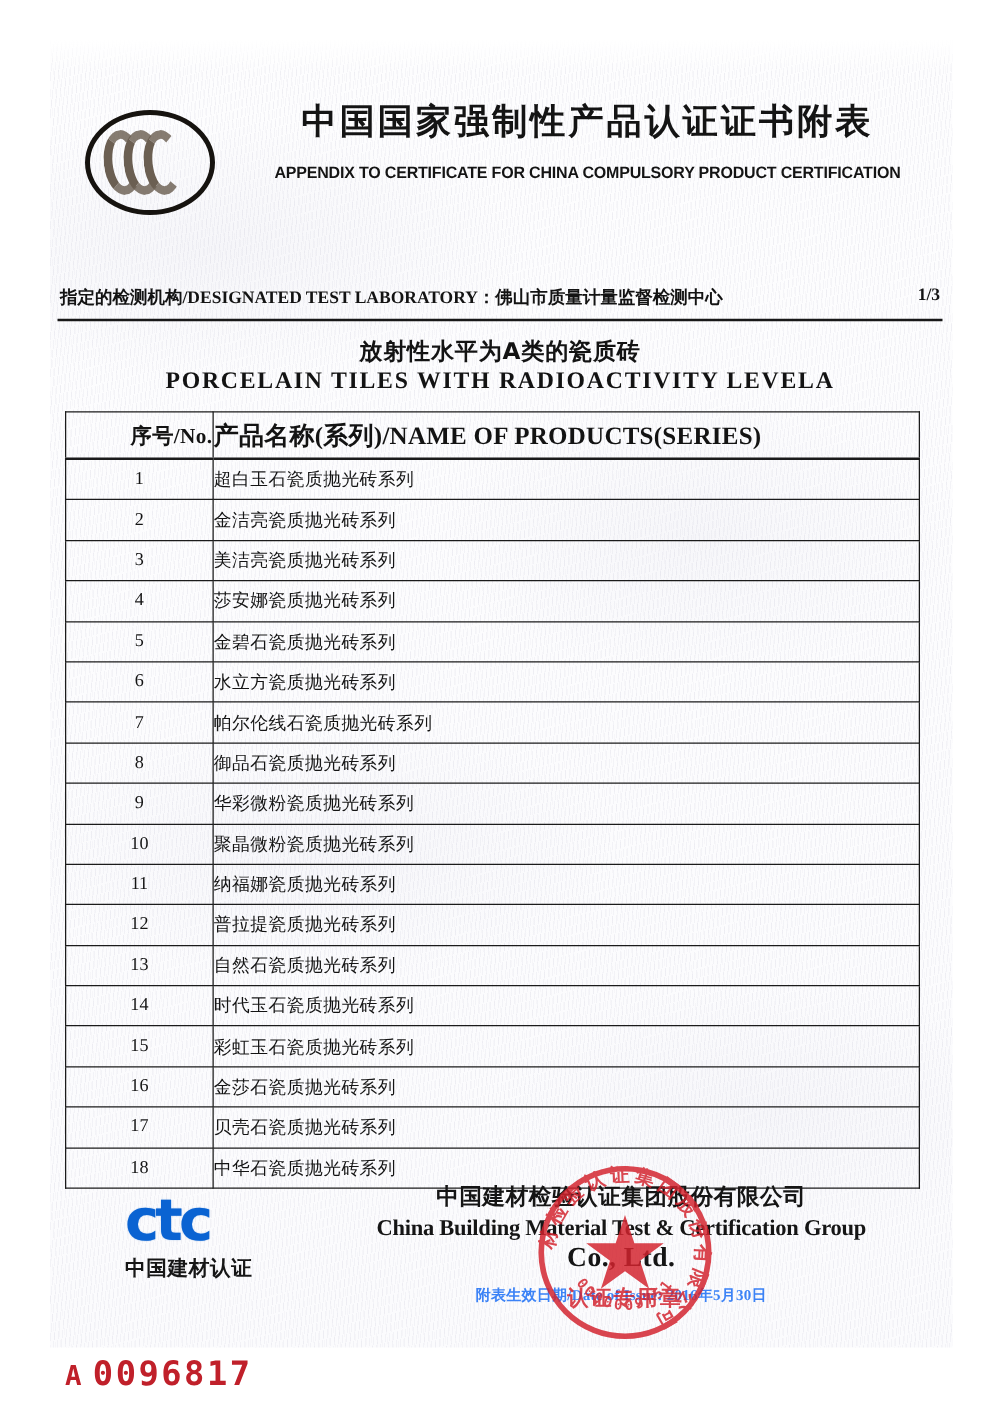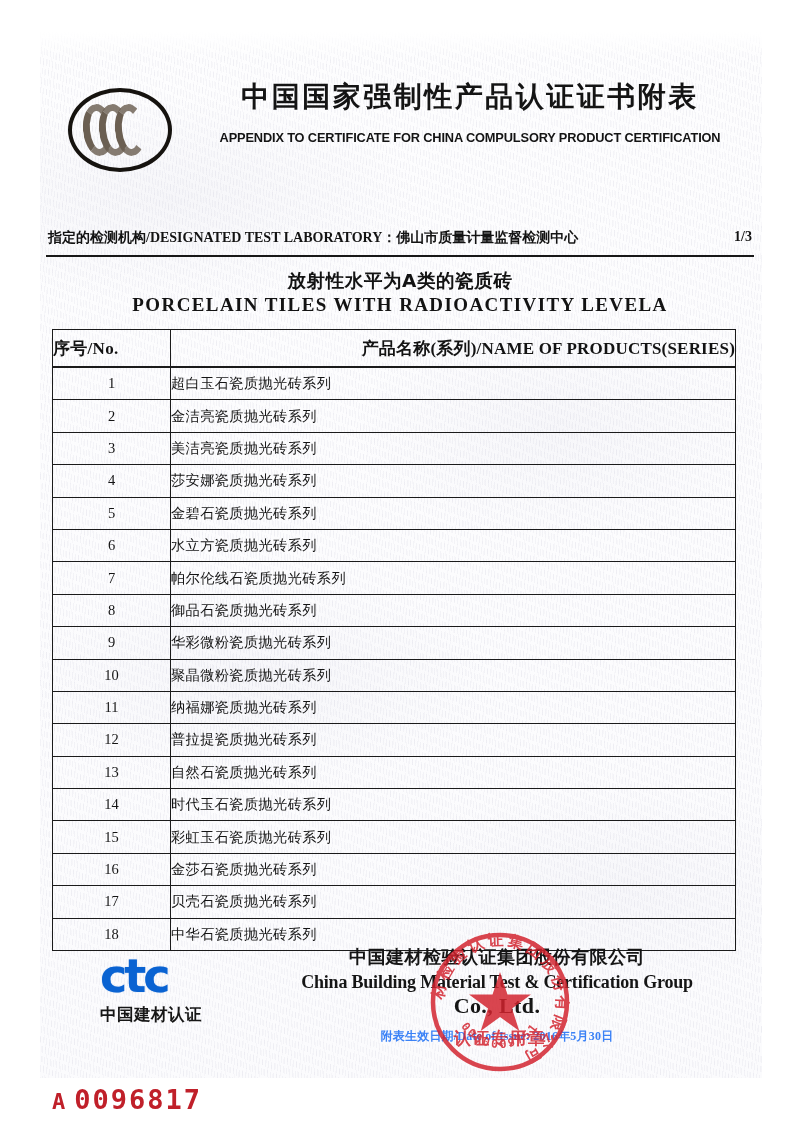--- a/index.html
+++ b/index.html
@@ -222,26 +222,26 @@
   }
   .tbl .c-no { width: 118px; }
   .tbl thead th {
     height: 36px;
     font-weight: 700;
     color: #131313;
     border-bottom-width: 2.2px;
   }
   .th-no {
     font-size: 17px;
+    text-align: right;
+    letter-spacing: 0.3px;
+  }
+  .th-name {
+    font-size: 20px;
     text-align: left;
-    letter-spacing: 0.3px;
-  }
-  .th-name {
-    font-size: 17px;
-    text-align: right;
     letter-spacing: 0.2px;
   }
   .tbl tbody td {
     height: 31.4px;
     color: #141414;
   }
   .td-no {
     text-align: center;
     font-size: 14.5px;
   }

